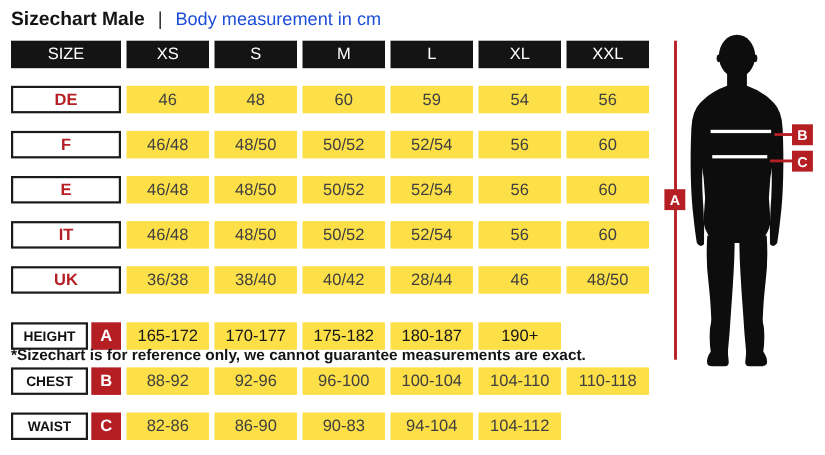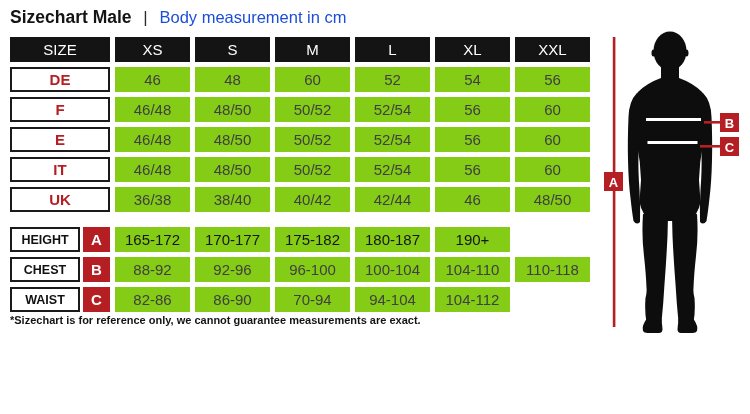--- a/index.html
+++ b/index.html
@@ -6,48 +6,48 @@
   html,body { background:#ffffff; }
   .app {
     position:relative; width:750px; height:414px; background:#ffffff;
     font-family:"Liberation Sans", sans-serif; overflow:hidden; color:#141414;
   }
   .title { position:absolute; left:10px; top:7px; font-size:17px; white-space:nowrap; }
   .title .t-bold { font-weight:bold; font-size:17.5px; }
   .title .t-sep  { font-weight:400; margin:0 7px; color:#2a2a2a; }
   .title .t-reg  { font-weight:400; font-size:16.5px; color:#1d4ed8; }
 
-  .size-table { position:absolute; left:10px; top:37px; display:flex; flex-direction:column; gap:5px; }
+  .size-table { position:absolute; left:10px; top:37px; display:flex; flex-direction:column; gap:16px; }
   .t-row { display:flex; gap:5px; height:25px; }
   .t-row.gap-before { margin-top:10px; }
   .cell {
     width:75px; height:25px; display:flex; align-items:center; justify-content:center;
     font-size:15px;
   }
   .cell.head { background:#141414; color:#ffffff; }
   .cell.wide { width:100px; }
-  .cell.data { background:#84cc16; color:#404040; }
+  .cell.data { background:#fde047; color:#404040; }
   .cell.data.bold { font-weight:normal; color:#161616; }
   .label-box {
     width:100px; height:25px; background:#ffffff; border:2px solid #1a1a1a;
     display:flex; align-items:center; justify-content:center;
     color:#b51f24; font-weight:bold; font-size:15px;
   }
   .m-wrap { width:100px; height:38px; display:flex; gap:3px; }
   .m-label {
     flex:1; height:25px; background:#ffffff; border:2px solid #1a1a1a;
     display:flex; align-items:center; justify-content:center;
     color:#111111; font-weight:bold; font-size:12.5px;
   }
   .m-badge {
     width:27px; height:25px; background:#b51f24; color:#ffffff;
     display:flex; align-items:center; justify-content:center;
     font-weight:bold; font-size:15px;
   }
-  .footnote { position:absolute; left:10px; top:314px; font-size:11px; font-weight:bold; color:#141414; }
+  .footnote { position:absolute; left:10px; top:314px; font-size:14px; font-weight:bold; color:#141414; }
   .figure { position:absolute; left:600px; top:30px; width:150px; height:310px; }
 </style>
 </head>
 <body>
 
 <div class="app">
 
   <div class="title">
     <span class="t-bold">Sizechart Male</span>
     <span class="t-sep">|</span>
@@ -62,21 +62,21 @@
         <div class="cell head">M</div>
         <div class="cell head">L</div>
         <div class="cell head">XL</div>
         <div class="cell head">XXL</div>
       </div>
       <div class="t-row">
         <div class="label-box">DE</div>
         <div class="cell data">46</div>
         <div class="cell data">48</div>
         <div class="cell data">60</div>
-        <div class="cell data">52</div>
+        <div class="cell data">59</div>
         <div class="cell data">54</div>
         <div class="cell data">56</div>
       </div>
       <div class="t-row">
         <div class="label-box">F</div>
         <div class="cell data">46/48</div>
         <div class="cell data">48/50</div>
         <div class="cell data">50/52</div>
         <div class="cell data">52/54</div>
         <div class="cell data">56</div>
@@ -98,21 +98,21 @@
         <div class="cell data">50/52</div>
         <div class="cell data">52/54</div>
         <div class="cell data">56</div>
         <div class="cell data">60</div>
       </div>
       <div class="t-row">
         <div class="label-box">UK</div>
         <div class="cell data">36/38</div>
         <div class="cell data">38/40</div>
         <div class="cell data">40/42</div>
-        <div class="cell data">42/44</div>
+        <div class="cell data">28/44</div>
         <div class="cell data">46</div>
         <div class="cell data">48/50</div>
       </div>
       <div class="t-row gap-before">
         <div class="m-wrap">
           <div class="m-label">HEIGHT</div>
           <div class="m-badge">A</div>
         </div>
         <div class="cell data bold">165-172</div>
         <div class="cell data bold">170-177</div>
@@ -132,21 +132,21 @@
         <div class="cell data">104-110</div>
         <div class="cell data">110-118</div>
       </div>
       <div class="t-row">
         <div class="m-wrap">
           <div class="m-label">WAIST</div>
           <div class="m-badge">C</div>
         </div>
         <div class="cell data">82-86</div>
         <div class="cell data">86-90</div>
-        <div class="cell data">70-94</div>
+        <div class="cell data">90-83</div>
         <div class="cell data">94-104</div>
         <div class="cell data">104-112</div>
       </div>
     </div>
 
   <div class="footnote">*Sizechart is for reference only, we cannot guarantee measurements are exact.</div>
 
   <svg class="figure" viewBox="0 0 150 310" width="150" height="310" xmlns="http://www.w3.org/2000/svg">
 
     <rect x="12.8" y="7" width="2.6" height="290" fill="#b51f24"></rect>

